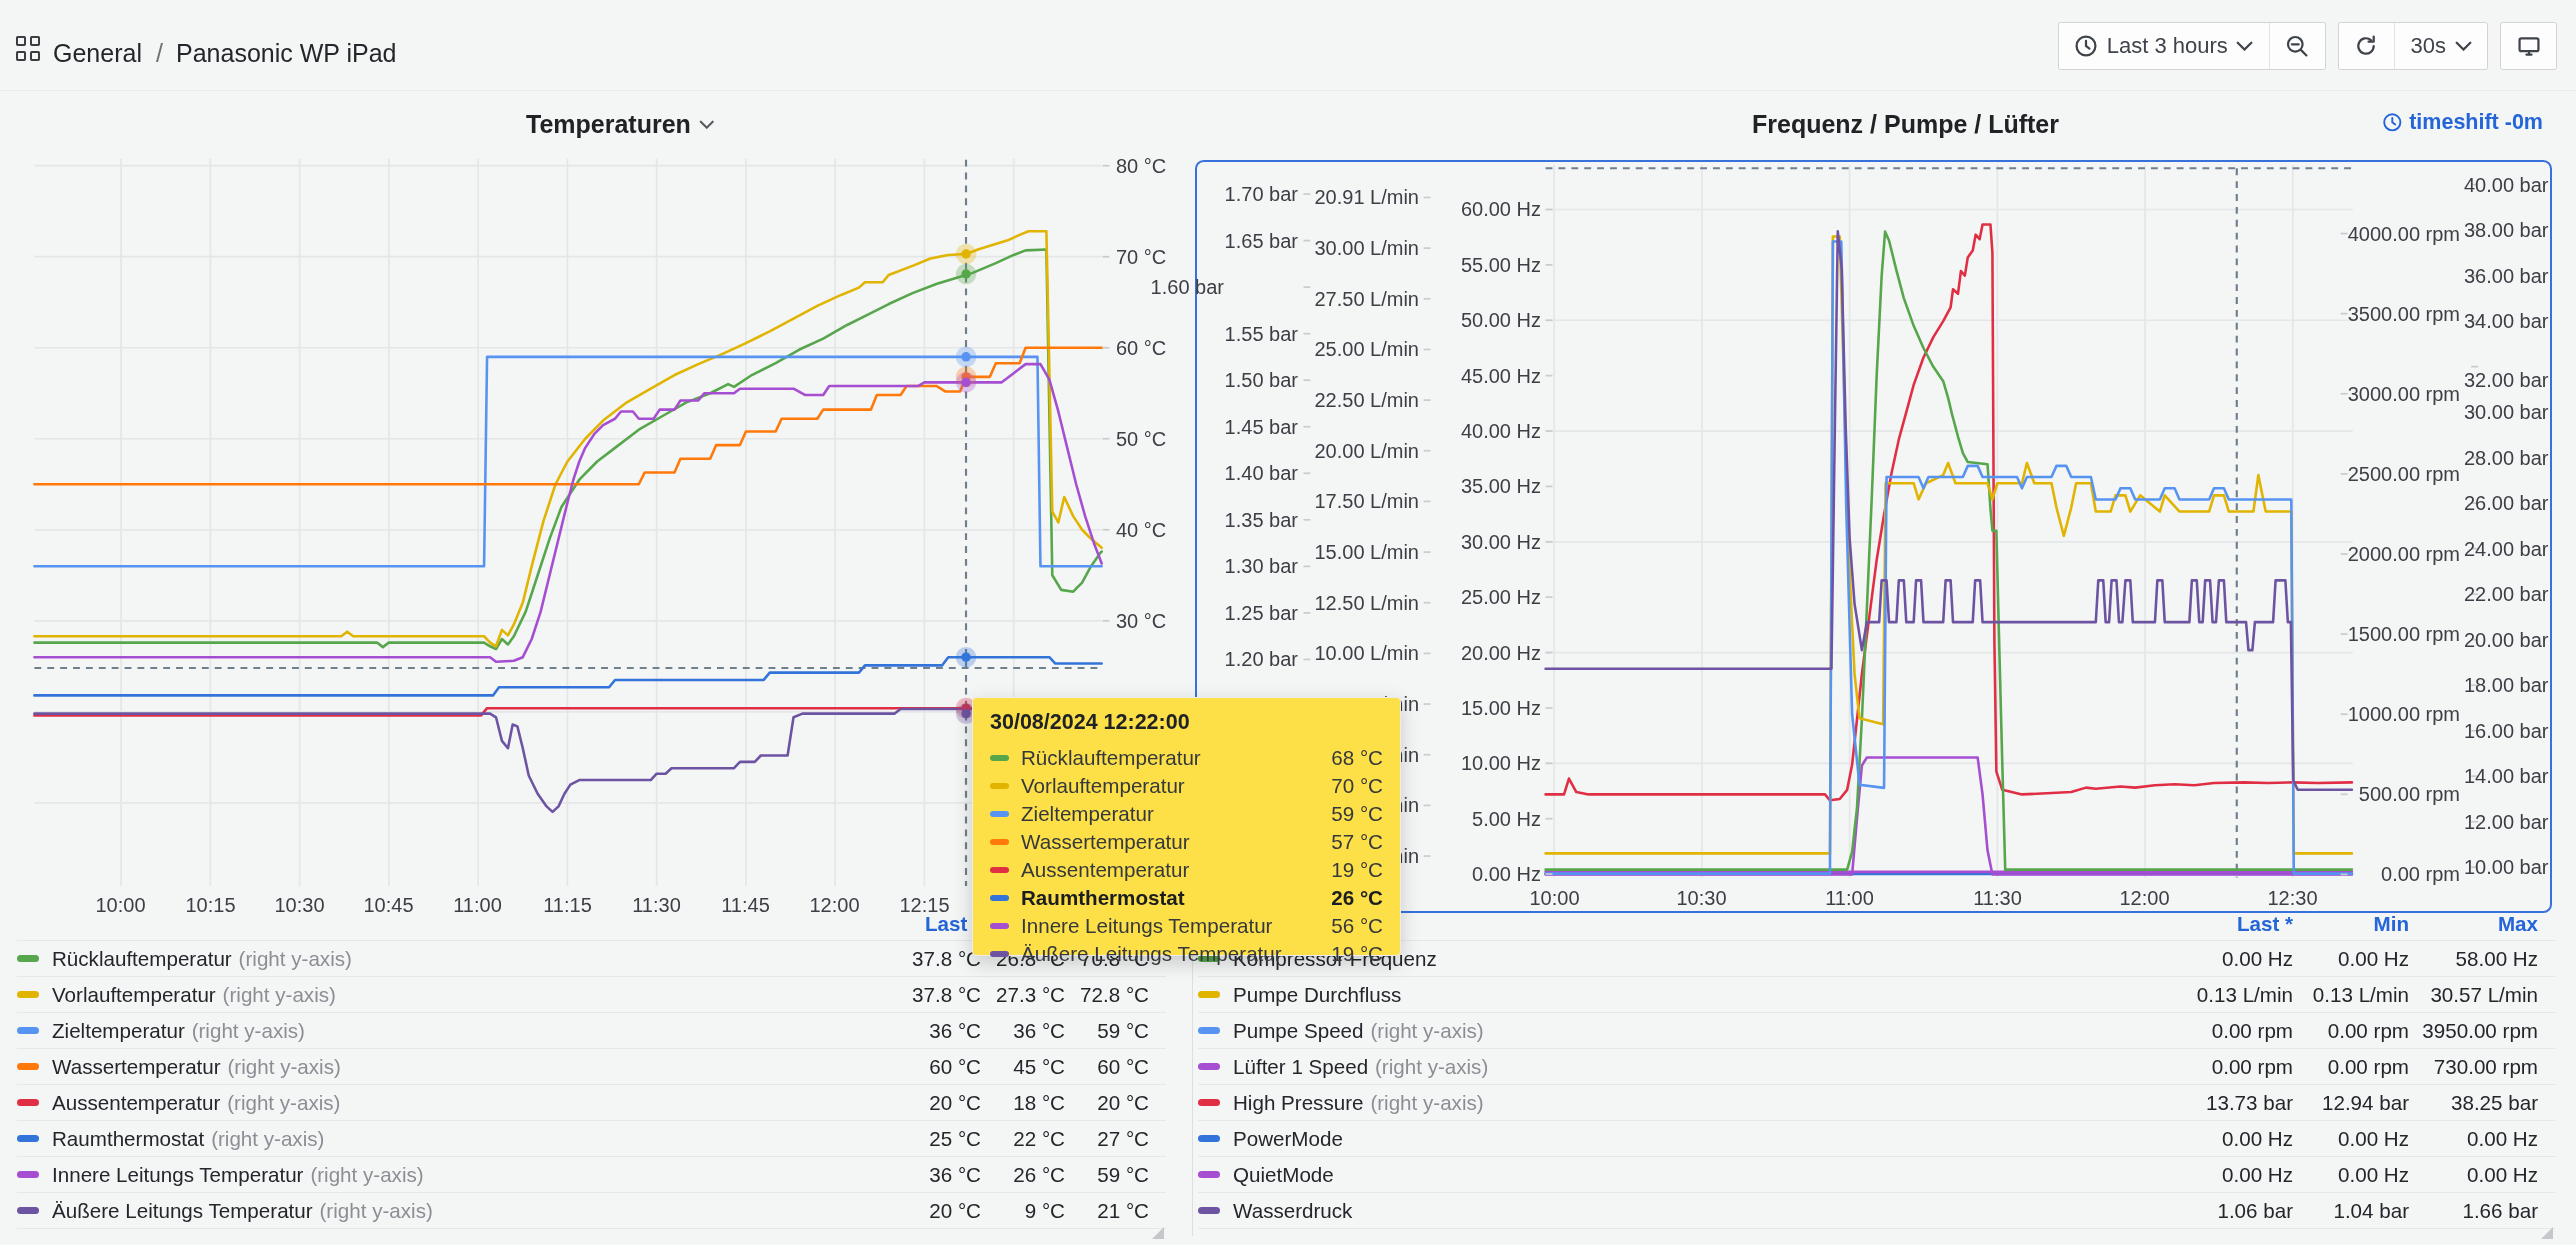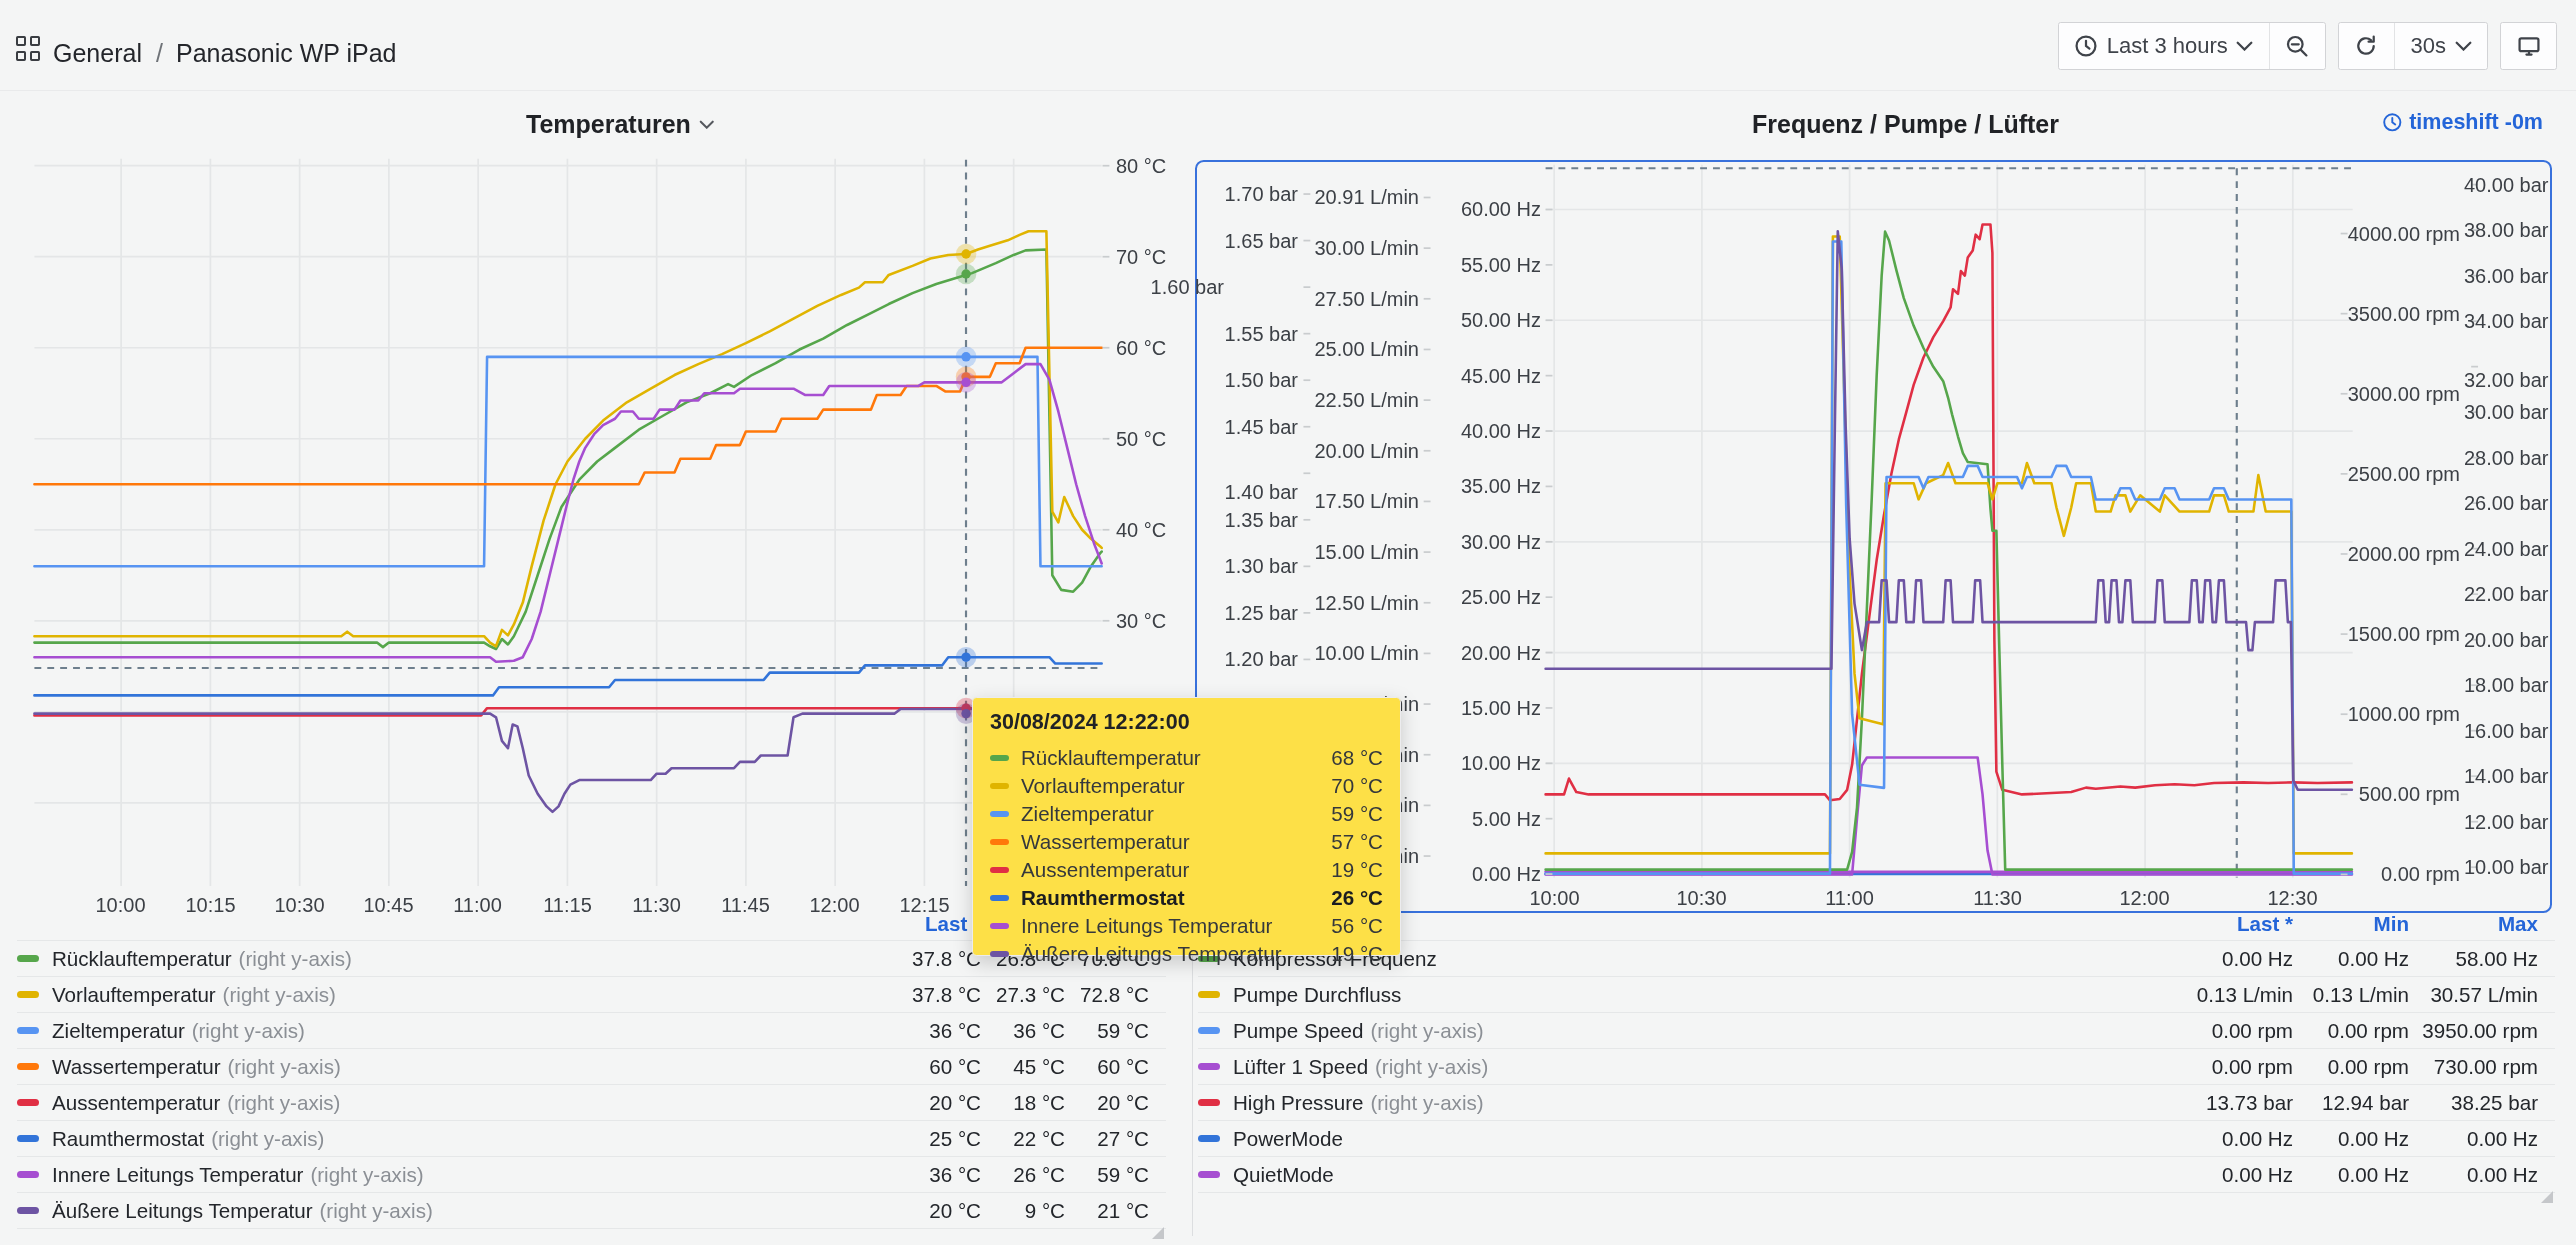--- a/index.html
+++ b/index.html
@@ -280,21 +280,21 @@
     <div class="axis-label xc" style="left: 707px; top: 893px; width: 77px;">11:45</div>
     <div class="axis-label xc" style="left: 796px; top: 893px; width: 77px;">12:00</div>
     <div class="axis-label xc" style="left: 886px; top: 893px; width: 77px;">12:15</div>
     <div class="axis-label xc" style="left: 975px; top: 893px; width: 77px;">12:30</div>
     <div class="axis-label ar" style="top: 182px; right: 1278px;">1.70 bar</div>
     <div class="axis-label ar" style="top: 229px; right: 1278px;">1.65 bar</div>
     <div class="axis-label ar" style="top: 275px; right: 1352px;">1.60 bar</div>
     <div class="axis-label ar" style="top: 322px; right: 1278px;">1.55 bar</div>
     <div class="axis-label ar" style="top: 368px; right: 1278px;">1.50 bar</div>
     <div class="axis-label ar" style="top: 415px; right: 1278px;">1.45 bar</div>
-    <div class="axis-label ar" style="top: 461px; right: 1278px; margin-top: 19px;">1.40 bar</div>
+    <div class="axis-label ar" style="top: 461px; right: 1278px;">1.40 bar</div>
     <div class="axis-label ar" style="top: 508px; right: 1278px;">1.35 bar</div>
     <div class="axis-label ar" style="top: 554px; right: 1278px;">1.30 bar</div>
     <div class="axis-label ar" style="top: 601px; right: 1278px;">1.25 bar</div>
     <div class="axis-label ar" style="top: 647px; right: 1278px;">1.20 bar</div>
     <div class="axis-label ar" style="top: 185px; right: 1157px;">20.91 L/min</div>
     <div class="axis-label ar" style="top: 236px; right: 1157px;">30.00 L/min</div>
     <div class="axis-label ar" style="top: 287px; right: 1157px;">27.50 L/min</div>
     <div class="axis-label ar" style="top: 337px; right: 1157px;">25.00 L/min</div>
     <div class="axis-label ar" style="top: 388px; right: 1157px;">22.50 L/min</div>
     <div class="axis-label ar" style="top: 439px; right: 1157px;">20.00 L/min</div>
@@ -513,20 +513,29 @@
       </div>
       <div class="lrow">
         <div class="name">
           <span class="swatch" style="background: rgb(166, 78, 209);"></span>
           <span>QuietMode</span>
         </div>
         <div class="cell" style="width: 146px;">0.00 Hz</div>
         <div class="cell" style="width: 116px;">0.00 Hz</div>
         <div class="cell" style="width: 129px;">0.00 Hz</div>
       </div>
+      <div class="lrow">
+        <div class="name">
+          <span class="swatch" style="background: rgb(109, 84, 163);"></span>
+          <span>Wasserdruck</span>
+        </div>
+        <div class="cell" style="width: 146px;">1.06 bar</div>
+        <div class="cell" style="width: 116px;">1.04 bar</div>
+        <div class="cell" style="width: 129px;">1.66 bar</div>
+      </div>
     </div>
   <div class="corner" style="bottom:-10.3px;"></div>
 </div>
 
 <div id="tooltip">
   <div class="tt-title">30/08/2024 12:22:00</div>
   <div id="tt-rows">
       <div class="tt-row">
         <span class="swatch" style="background: rgb(86, 166, 75);"></span>
         <div class="tname">Rücklauftemperatur</div>

